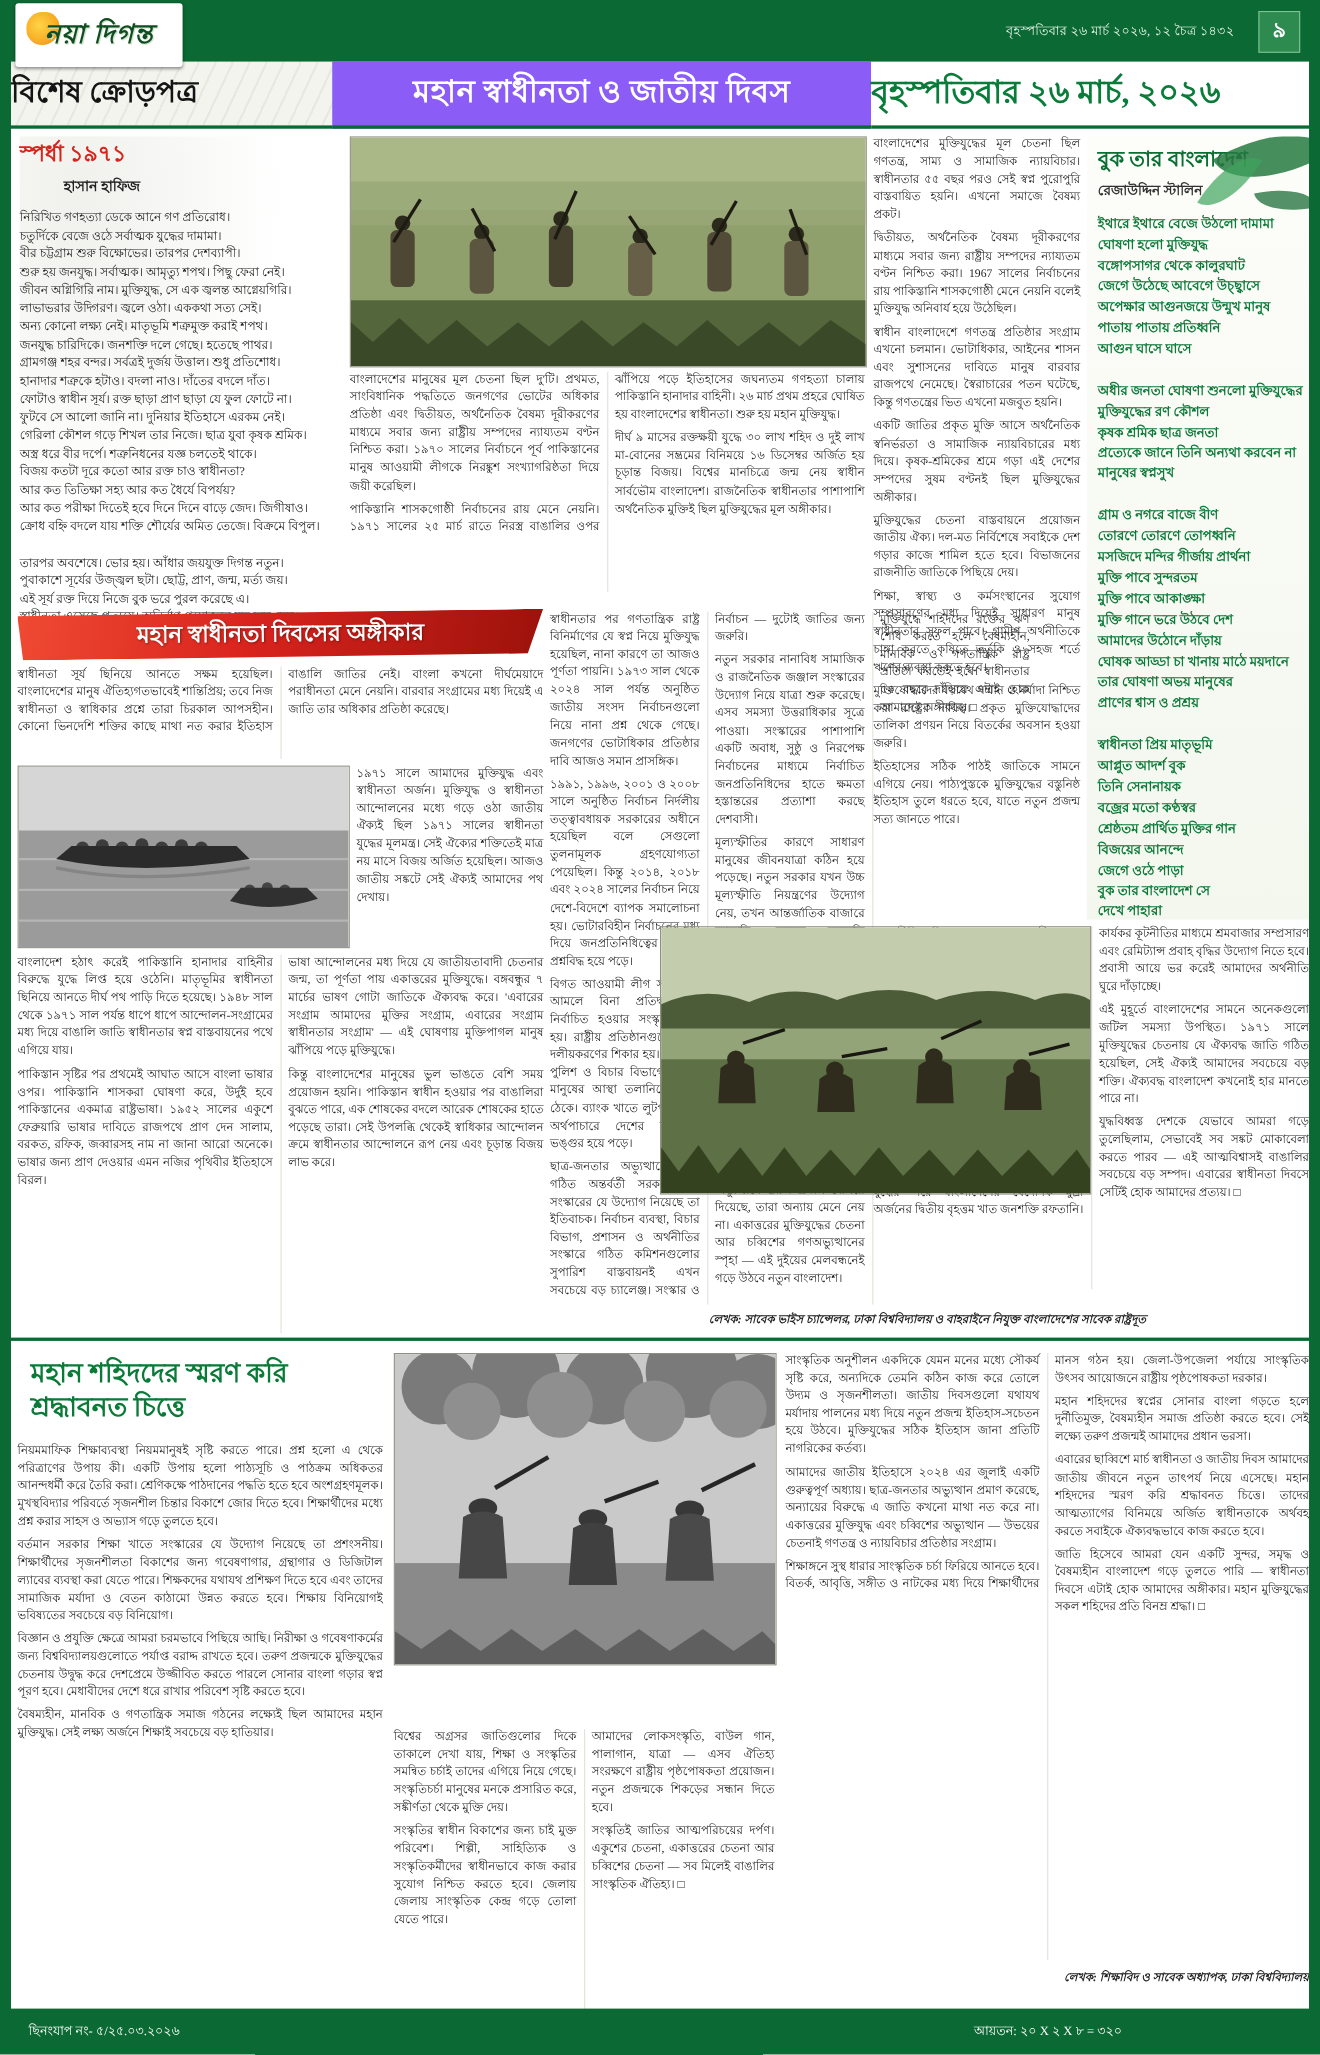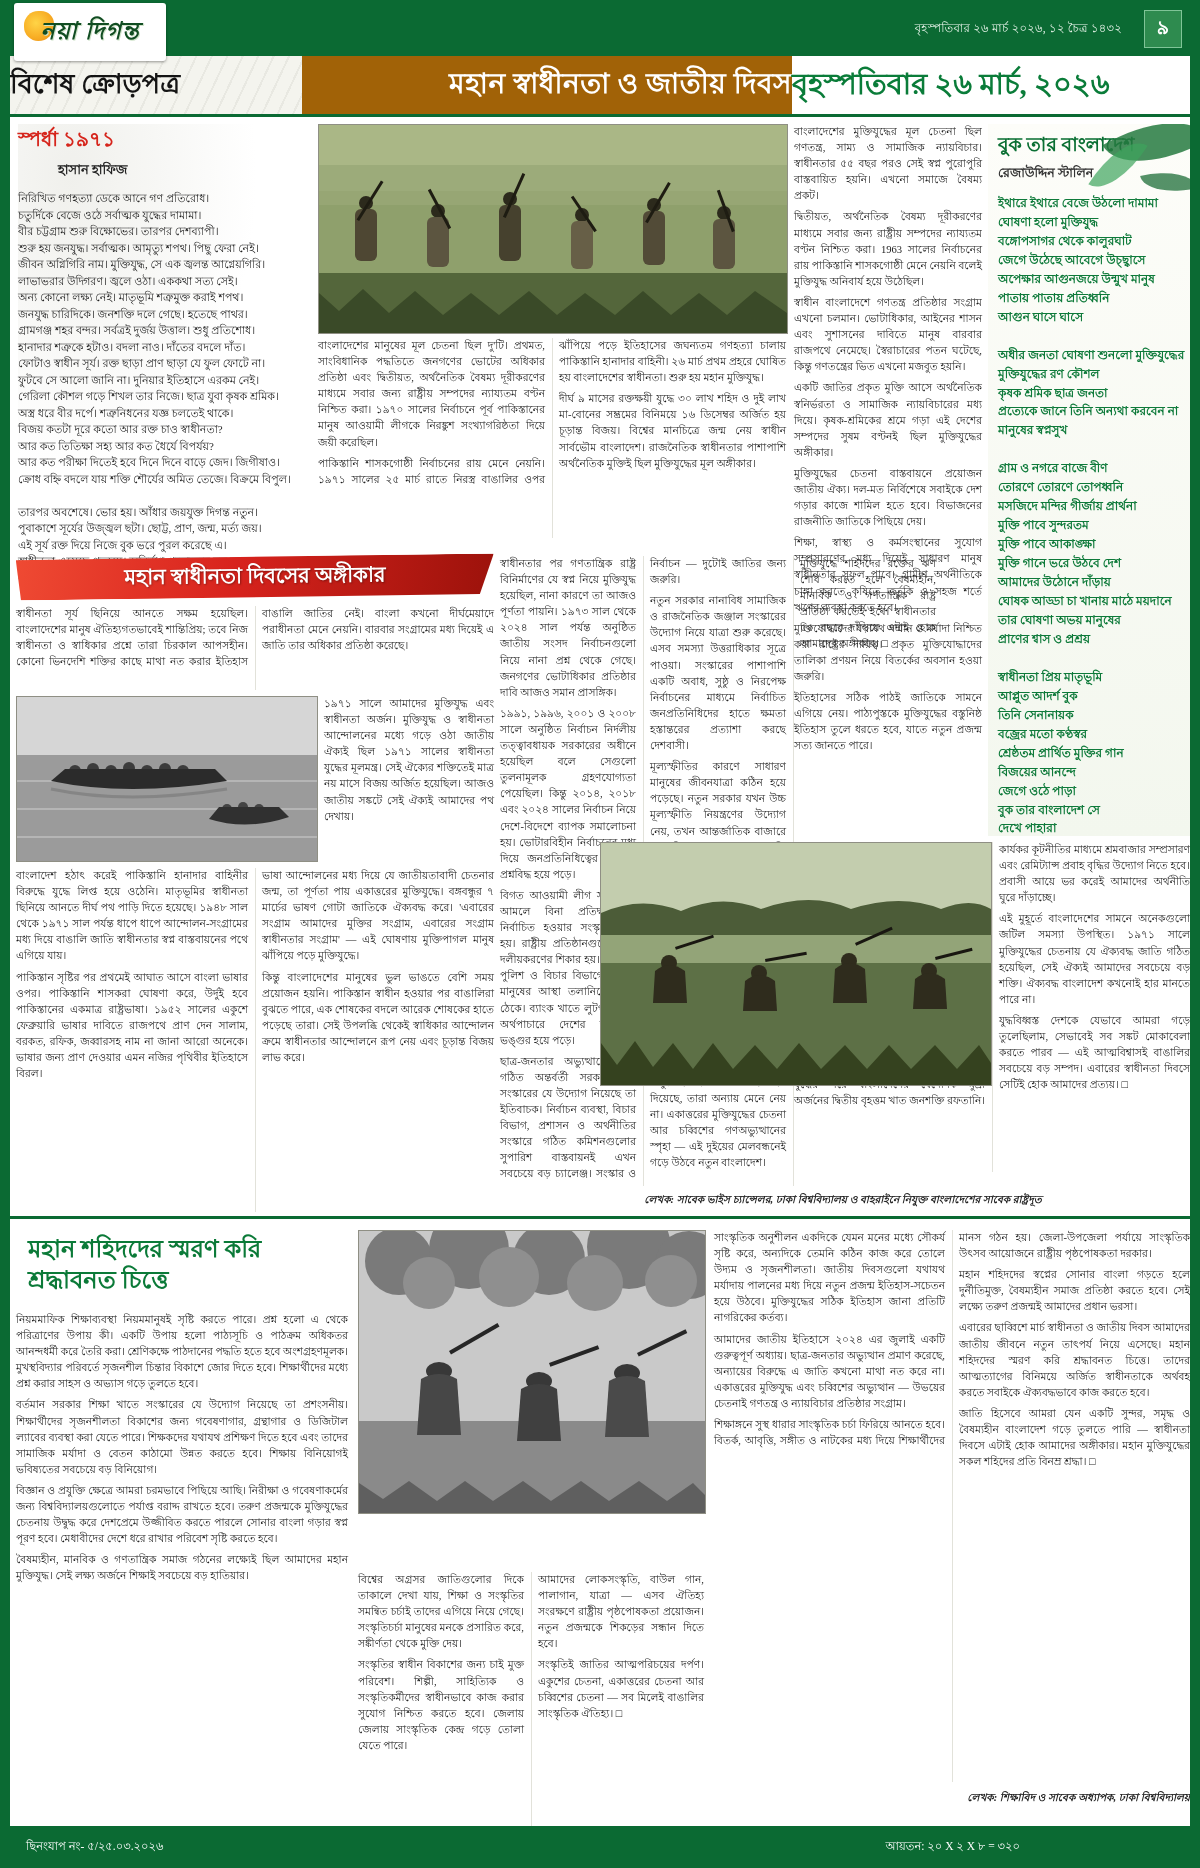--- a/index.html
+++ b/index.html
@@ -18,22 +18,22 @@
   .logo-text{position:relative;font-weight:bold;font-size:24px;color:#114d22;letter-spacing:1px;
              text-shadow:1px 1px 0 #cfe3c9;font-style:italic;}
   .mast-date{position:absolute;right:78px;top:20px;color:#eaf6ec;font-size:11.5px;letter-spacing:.3px;}
   .page-badge{position:absolute;right:18px;top:10px;width:36px;height:36px;background:#2e8b4f;border:1px solid #7fc497;
               color:#fff;font-size:19px;font-weight:bold;display:flex;align-items:center;justify-content:center;}
   
   .hdr-left{position:absolute;left:10px;top:56px;width:292px;height:58px;background:#f4f4ee;
             background-image:repeating-linear-gradient(115deg,rgba(180,180,170,.18) 0 2px,transparent 2px 14px);
             display:flex;align-items:center;justify-content:flex-start;border-bottom:3px solid #0b6a33;}
   .hdr-left span{font-size:27px;font-weight:bold;color:#141414;}
-  .hdr-center{position:absolute;left:302px;top:56px;width:490px;height:58px;background:#a16207;
-              display:flex;align-items:center;justify-content:flex-end;border-bottom:3px solid #0b6a33;}
+  .hdr-center{position:absolute;left:302px;top:56px;width:490px;height:58px;background:#8b5cf6;
+              display:flex;align-items:center;justify-content:center;border-bottom:3px solid #0b6a33;}
   .hdr-center span{font-size:28px;font-weight:bold;color:#ffffff;letter-spacing:.5px;}
   .hdr-right{position:absolute;left:792px;top:56px;width:398px;height:58px;background:#ffffff;
              display:flex;align-items:center;justify-content:flex-start;border-bottom:3px solid #0b6a33;}
   .hdr-right span{font-size:29px;font-weight:bold;color:#0a7c39;}
   
   .body-text{font-size:10.6px;line-height:1.52;text-align:justify;color:#1d1d1d;}
   .body-text p{margin:0 0 5px 0;}
   .cols2{column-count:2;column-gap:14px;column-rule:1px solid #e2e2da;}
   
   .poem1{background:radial-gradient(ellipse at 18% 12%, #f0f0ec 0%, rgba(255,255,255,0) 55%);}
@@ -154,21 +154,21 @@
       <p>ছাত্র-জনতার অভ্যুত্থানের পর গঠিত অন্তর্বর্তী সরকার রাষ্ট্র সংস্কারের যে উদ্যোগ নিয়েছে তা ইতিবাচক। নির্বাচন ব্যবস্থা, বিচার বিভাগ, প্রশাসন ও অর্থনীতির সংস্কারে গঠিত কমিশনগুলোর সুপারিশ বাস্তবায়নই এখন সবচেয়ে বড় চ্যালেঞ্জ। সংস্কার ও নির্বাচন — দুটোই জাতির জন্য জরুরি।</p>
       <p>নতুন সরকার নানাবিধ সামাজিক ও রাজনৈতিক জঞ্জাল সংস্কারের উদ্যোগ নিয়ে যাত্রা শুরু করেছে। এসব সমস্যা উত্তরাধিকার সূত্রে পাওয়া। সংস্কারের পাশাপাশি একটি অবাধ, সুষ্ঠু ও নিরপেক্ষ নির্বাচনের মাধ্যমে নির্বাচিত জনপ্রতিনিধিদের হাতে ক্ষমতা হস্তান্তরের প্রত্যাশা করছে দেশবাসী।</p>
       <p>মূল্যস্ফীতির কারণে সাধারণ মানুষের জীবনযাত্রা কঠিন হয়ে পড়েছে। নতুন সরকার যখন উচ্চ মূল্যস্ফীতি নিয়ন্ত্রণের উদ্যোগ নেয়, তখন আন্তর্জাতিক বাজারে জ্বালানি তেলের মূল্যবৃদ্ধি পরিস্থিতিকে আরো জটিল করে তোলে। খাদ্য মূল্যস্ফীতি ৯ শতাংশের ওপরে উঠে যায়।</p>
       <p>টাকার অবমূল্যায়ন ও ডলার সঙ্কট আমদানি ব্যয় বাড়িয়ে দিয়েছে। রেমিট্যান্স ও রফতানি আয়ে ইতিবাচক ধারা ফিরে আসায় বৈদেশিক মুদ্রার রিজার্ভ ধীরে ধীরে স্থিতিশীল হচ্ছে। ব্যাংক খাতে সুশাসন ফেরাতে গঠিত টাস্কফোর্স কাজ শুরু করেছে।</p>
       <p>বাংলাদেশ এগিয়ে যাচ্ছে তারুণ্যের শক্তিতে। জুলাই অভ্যুত্থানে তরুণ প্রজন্ম দেখিয়ে দিয়েছে, তারা অন্যায় মেনে নেয় না। একাত্তরের মুক্তিযুদ্ধের চেতনা আর চব্বিশের গণঅভ্যুত্থানের স্পৃহা — এই দুইয়ের মেলবন্ধনেই গড়ে উঠবে নতুন বাংলাদেশ।</p>
       <p>মুক্তিযুদ্ধে শহিদদের রক্তের ঋণ শোধ করতে হলে বৈষম্যহীন, মানবিক ও গণতান্ত্রিক রাষ্ট্র প্রতিষ্ঠা করতেই হবে। স্বাধীনতার ৫৫ বছরে দাঁড়িয়ে এটাই হোক আমাদের অঙ্গীকার। □</p>
     </div>
 
   <div class="abs body-text" style="left:794px;top:124px;width:188px;height:710px;">
       <p>বাংলাদেশের মুক্তিযুদ্ধের মূল চেতনা ছিল গণতন্ত্র, সাম্য ও সামাজিক ন্যায়বিচার। স্বাধীনতার ৫৫ বছর পরও সেই স্বপ্ন পুরোপুরি বাস্তবায়িত হয়নি। এখনো সমাজে বৈষম্য প্রকট।</p>
-      <p>দ্বিতীয়ত, অর্থনৈতিক বৈষম্য দূরীকরণের মাধ্যমে সবার জন্য রাষ্ট্রীয় সম্পদের ন্যায্যতম বণ্টন নিশ্চিত করা। 1963 সালের নির্বাচনের রায় পাকিস্তানি শাসকগোষ্ঠী মেনে নেয়নি বলেই মুক্তিযুদ্ধ অনিবার্য হয়ে উঠেছিল।</p>
+      <p>দ্বিতীয়ত, অর্থনৈতিক বৈষম্য দূরীকরণের মাধ্যমে সবার জন্য রাষ্ট্রীয় সম্পদের ন্যায্যতম বণ্টন নিশ্চিত করা। 1967 সালের নির্বাচনের রায় পাকিস্তানি শাসকগোষ্ঠী মেনে নেয়নি বলেই মুক্তিযুদ্ধ অনিবার্য হয়ে উঠেছিল।</p>
       <p>স্বাধীন বাংলাদেশে গণতন্ত্র প্রতিষ্ঠার সংগ্রাম এখনো চলমান। ভোটাধিকার, আইনের শাসন এবং সুশাসনের দাবিতে মানুষ বারবার রাজপথে নেমেছে। স্বৈরাচারের পতন ঘটেছে, কিন্তু গণতন্ত্রের ভিত এখনো মজবুত হয়নি।</p>
       <p>একটি জাতির প্রকৃত মুক্তি আসে অর্থনৈতিক স্বনির্ভরতা ও সামাজিক ন্যায়বিচারের মধ্য দিয়ে। কৃষক-শ্রমিকের শ্রমে গড়া এই দেশের সম্পদের সুষম বণ্টনই ছিল মুক্তিযুদ্ধের অঙ্গীকার।</p>
       <p>মুক্তিযুদ্ধের চেতনা বাস্তবায়নে প্রয়োজন জাতীয় ঐক্য। দল-মত নির্বিশেষে সবাইকে দেশ গড়ার কাজে শামিল হতে হবে। বিভাজনের রাজনীতি জাতিকে পিছিয়ে দেয়।</p>
       <p>শিক্ষা, স্বাস্থ্য ও কর্মসংস্থানের সুযোগ সম্প্রসারণের মধ্য দিয়েই সাধারণ মানুষ স্বাধীনতার সুফল পাবে। গ্রামীণ অর্থনীতিকে চাঙ্গা করতে কৃষিতে ভর্তুকি ও সহজ শর্তে ঋণের ব্যবস্থা করতে হবে।</p>
       <p>মুক্তিযোদ্ধাদের যথাযথ সম্মান ও মর্যাদা নিশ্চিত করা রাষ্ট্রের দায়িত্ব। প্রকৃত মুক্তিযোদ্ধাদের তালিকা প্রণয়ন নিয়ে বিতর্কের অবসান হওয়া জরুরি।</p>
       <p>ইতিহাসের সঠিক পাঠই জাতিকে সামনে এগিয়ে নেয়। পাঠ্যপুস্তকে মুক্তিযুদ্ধের বস্তুনিষ্ঠ ইতিহাস তুলে ধরতে হবে, যাতে নতুন প্রজন্ম সত্য জানতে পারে।</p>
     </div>
 
   <div class="abs body-text cols2" style="left:794px;top:842px;width:396px;height:330px;">
       <p>মূল্যস্ফীতি কমিয়ে সাধারণ মানুষের জীবনযাত্রা সহজ করতে হবে। নতুন সরকার যখন উচ্চ মূল্যস্ফীতি নিয়ন্ত্রণের জন্য উদ্যোগ গ্রহণ করে, তখন আন্তর্জাতিক বাজারে জ্বালানি তেলের দাম বেড়ে যায়। ব্যারেলপ্রতি ৬৫ মার্কিন ডলারের তেল ১০০ মার্কিন ডলার অতিক্রম করে।</p>

